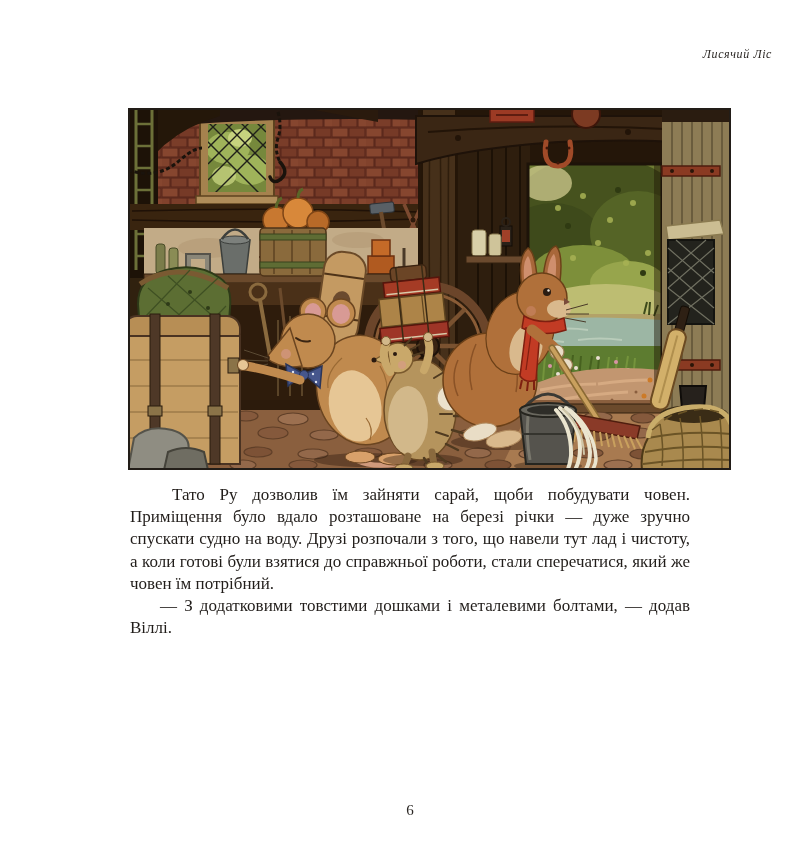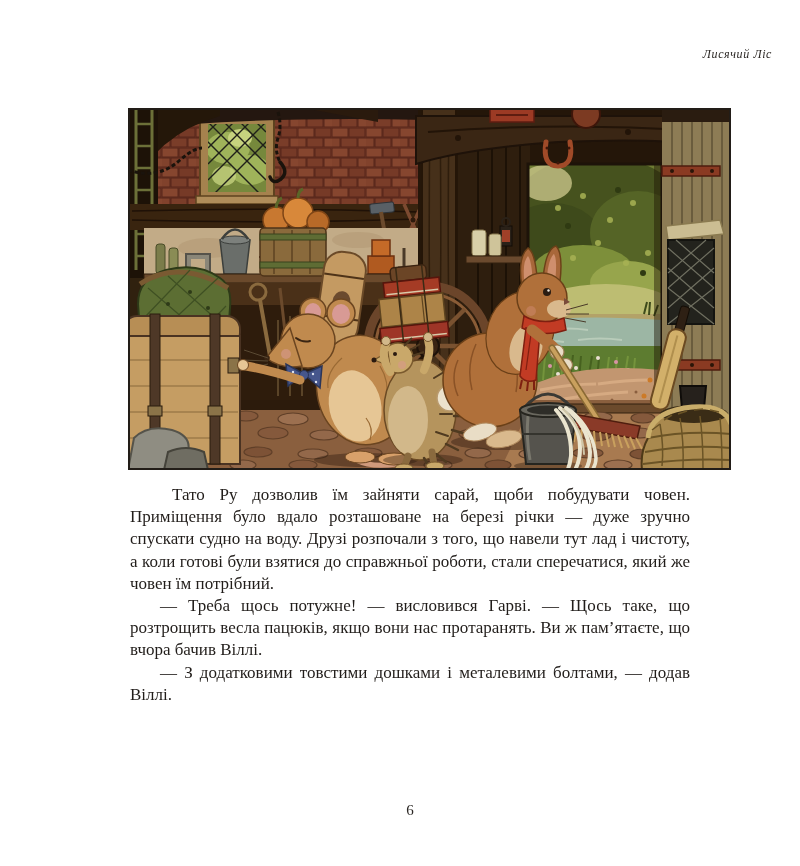--- a/index.html
+++ b/index.html
@@ -528,17 +528,16 @@
     <path d="M520,330 Q522,306 556,300 Q596,294 603,316" stroke="#c9ad6a" stroke-width="5" fill="none"></path>
     <path d="M524,322 l8,-6 M536,312 l8,-5 M550,306 l9,-3 M566,302 l9,-1 M582,302 l9,2" stroke="#6b5426" stroke-width="1.5"></path>
   </g>
 
   <rect x="1" y="1" width="601" height="360" fill="none" stroke="#221d18" stroke-width="2"></rect>
 </svg>
 </figure>
 
 <div class="text-block">
   <p class="opening">Тато Ру дозволив їм зайняти сарай, щоби побудувати човен. Приміщення було вдало розташоване на березі річки — дуже зручно спускати судно на воду. Друзі розпочали з того, що навели тут лад і чистоту, а коли готові були взятися до справжньої роботи, стали сперечатися, який же човен їм потрібний.</p>
-  <p>— Треба щось потужне! — висловився Гарві. — Щось таке, що розтрощить весла пацюків, якщо вони нас протаранять. Ви ж пам’ятаєте, що вчора бачив Віллі.</p>
   <p>— З додатковими товстими дошками і металевими болтами, — додав Віллі.</p>
 </div>
 
 <div class="page-number">6</div>
 
 </body></html>

